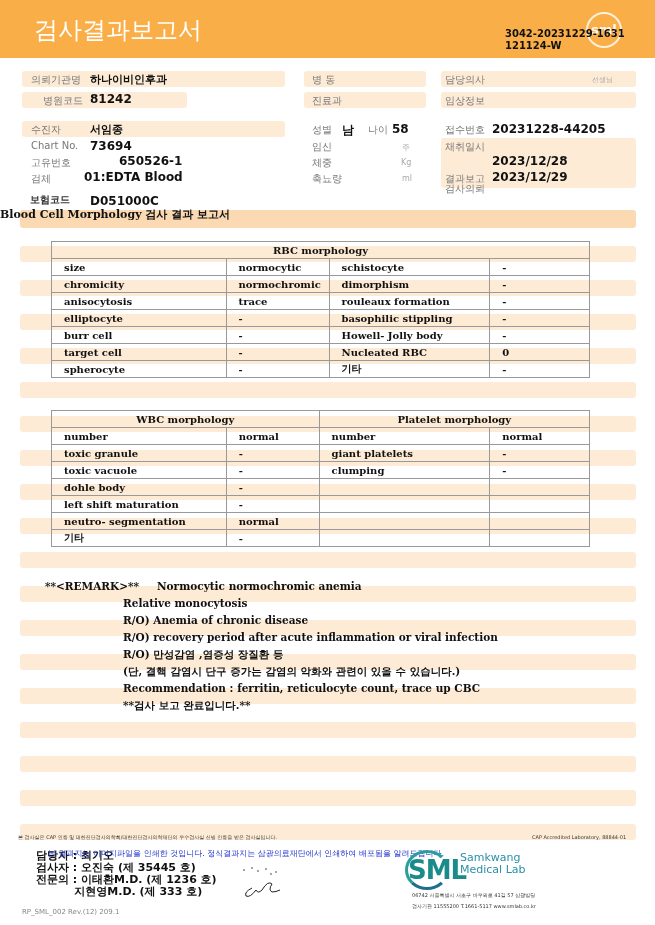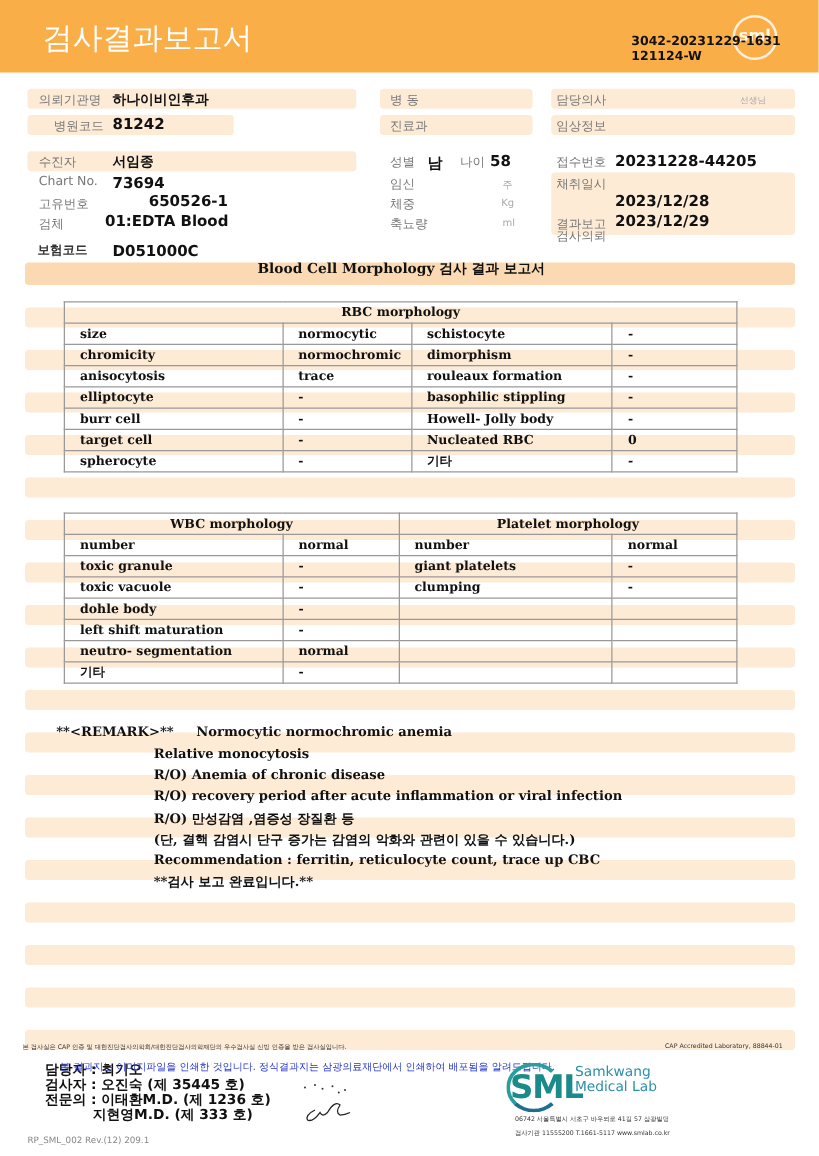--- a/index.html
+++ b/index.html
@@ -16,21 +16,21 @@
   
   .bar { position: absolute; background: #fdebd6; border-radius: 3px; }
   .lbl { position: absolute; font-size: 10px; color: #777; white-space: nowrap; }
   .val { position: absolute; font-size: 12px; font-weight: bold; color: #111; white-space: nowrap; text-align: center; }
   .val-sm { position: absolute; font-size: 11px; font-weight: bold; color: #111; white-space: nowrap; }
   .unit { position: absolute; font-size: 8px; color: #aaa; }
 
   
   .stripe { position: absolute; left: 20px; width: 616px; height: 16px; background: #fdebd6; border-radius: 3px; }
   .title-band { position: absolute; left: 20px; top: 210px; width: 616px; height: 18px; background: #fbd9b2; border-radius: 3px; }
-  .doc-title { position: absolute; left: 0; top: 207px; width: 642px; text-align: center; font-size: 11px; font-weight: bold; font-family: "DejaVu Serif", serif; }
+  .doc-title { position: absolute; left: 0; top: 207px; width: 642px; font-size: 11px; font-weight: bold; font-family: "DejaVu Serif", serif; }
 
   
   table.morph { position: absolute; border-collapse: collapse; font-family: "DejaVu Serif", serif; font-size: 10px; font-weight: bold; }
   table.morph td, table.morph th { border: 1px solid #999; height: 17px; padding: 0 0 0 12px; white-space: nowrap; text-align: left; }
   table.morph th { text-align: center; padding: 0; font-weight: bold; }
   table.morph { background: transparent; }
 
   .remark { position: absolute; font-family: "DejaVu Serif", serif; font-size: 10.5px; font-weight: bold; white-space: nowrap; }
 
   .footer-small { position: absolute; font-size: 5px; color: #333; white-space: nowrap; }

